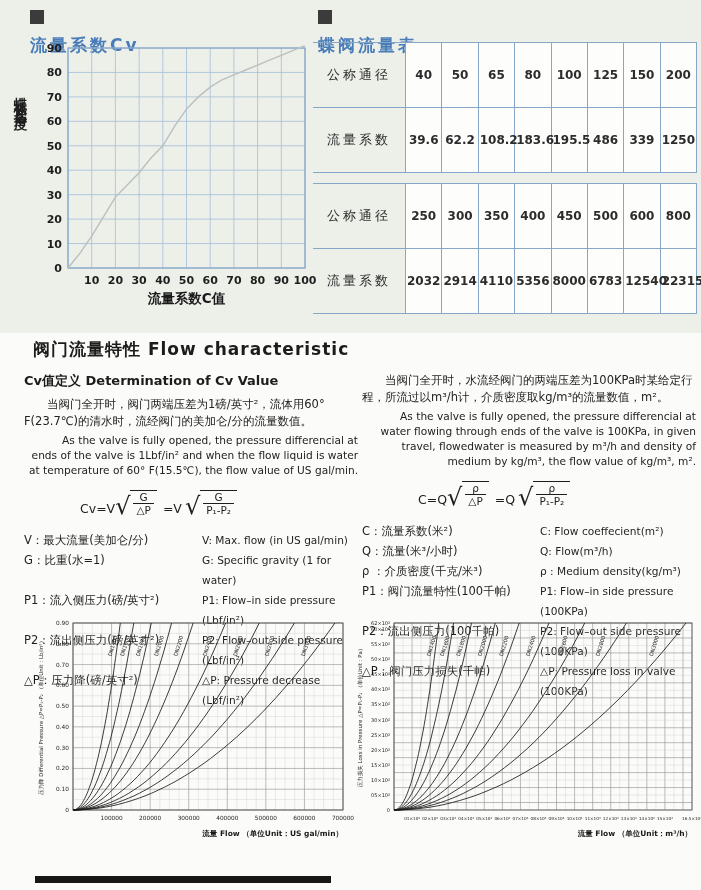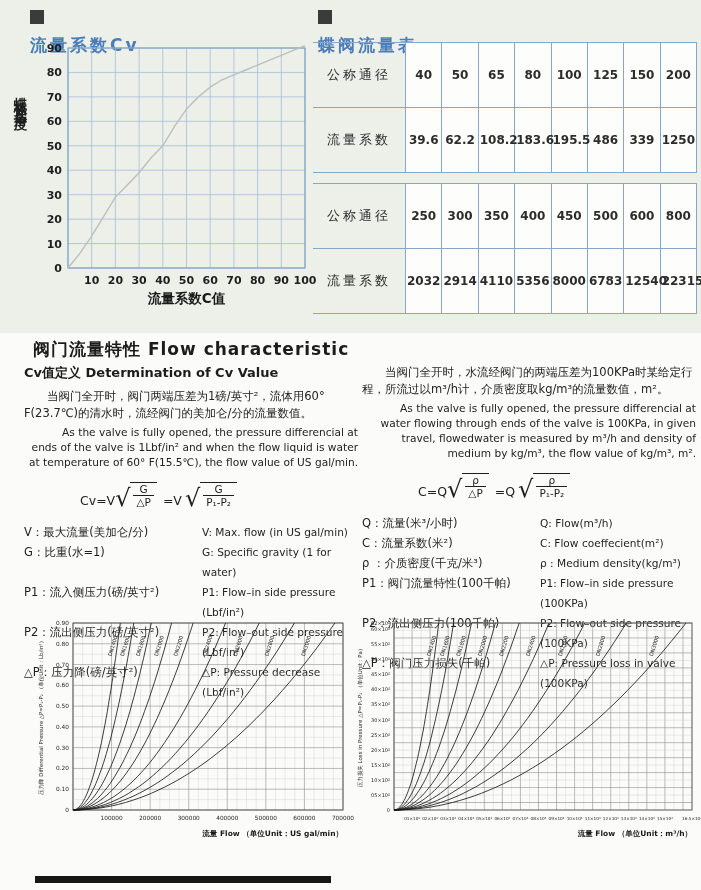--- a/index.html
+++ b/index.html
@@ -14,21 +14,21 @@
   .y-label-top{left:12px;top:86px;writing-mode:vertical-rl;text-orientation:upright;
        font-size:13.5px;font-weight:700;letter-spacing:4px;color:#1e1e1e;}
   
   .vtable{border-collapse:collapse;table-layout:fixed;width:384px;}
   .vtable td{text-align:center;vertical-align:middle;height:62px;}
   .vtable td.lbl{width:90px;font-size:13px;font-weight:400;letter-spacing:3px;color:#2c2c2c;
        border-top:1px solid #86a7c8;border-bottom:1px solid #86a7c8;background:transparent;}
   .vtable td.val{border:1px solid #86a7c8;background:#fdfdfc;font-size:12px;font-weight:600;color:#2c2c2c;}
   
   .sec-title{font-size:17px;font-weight:700;color:#1c1c1c;letter-spacing:1px;}
-  .col{width:334px;font-size:11px;}
+  .col{width:334px;font-size:11px;margin-top:8px;}
   .subtitle{font-size:13px;font-weight:700;color:#1c1c1c;margin-bottom:6px;}
   .para-zh{font-size:11.5px;line-height:1.5;text-indent:2em;margin:0;color:#222;}
   .para-en{font-size:10.6px;line-height:1.42;text-indent:1.6em;margin:2px 0 0 0;color:#222;text-align:right;}
   .formula{font-size:12.5px;color:#1d1d1d;margin:12px 0 0 56px;display:flex;align-items:flex-end;}
   .rad{font-size:24px;line-height:1;transform:translateY(2px);}
   .frac{display:inline-flex;flex-direction:column;text-align:center;font-size:10.5px;
         border-top:1.5px solid #1d1d1d;padding:0 3px;margin-right:6px;}
   .frac .num{border-bottom:1px solid #1d1d1d;padding:0 3px;}
   .frac .den{padding:0 3px;}
   .fmid{margin:0 3px 0 0;}
@@ -213,26 +213,26 @@
     </span>
     <span class="fmid">=Q</span>
     <span class="rad">√</span>
     <span class="frac">
       <span class="num">ρ</span>
       <span class="den">P₁-P₂</span>
     </span>
   </div>
   <div class="defs">
       <div class="def-row">
+        <span class="def-zh">C：流量系数(米²)</span>
+        <span class="def-en">C: Flow coeffecient(m²)</span>
+      </div>
+      <div class="def-row">
         <span class="def-zh">Q：流量(米³/小时)</span>
         <span class="def-en">Q: Flow(m³/h)</span>
-      </div>
-      <div class="def-row">
-        <span class="def-zh">C：流量系数(米²)</span>
-        <span class="def-en">C: Flow coeffecient(m²)</span>
       </div>
       <div class="def-row">
         <span class="def-zh">ρ ：介质密度(千克/米³)</span>
         <span class="def-en">ρ : Medium density(kg/m³)</span>
       </div>
       <div class="def-row">
         <span class="def-zh">P1：阀门流量特性(100千帕)</span>
         <span class="def-en">P1: Flow–in side pressure (100KPa)</span>
       </div>
       <div class="def-row">

